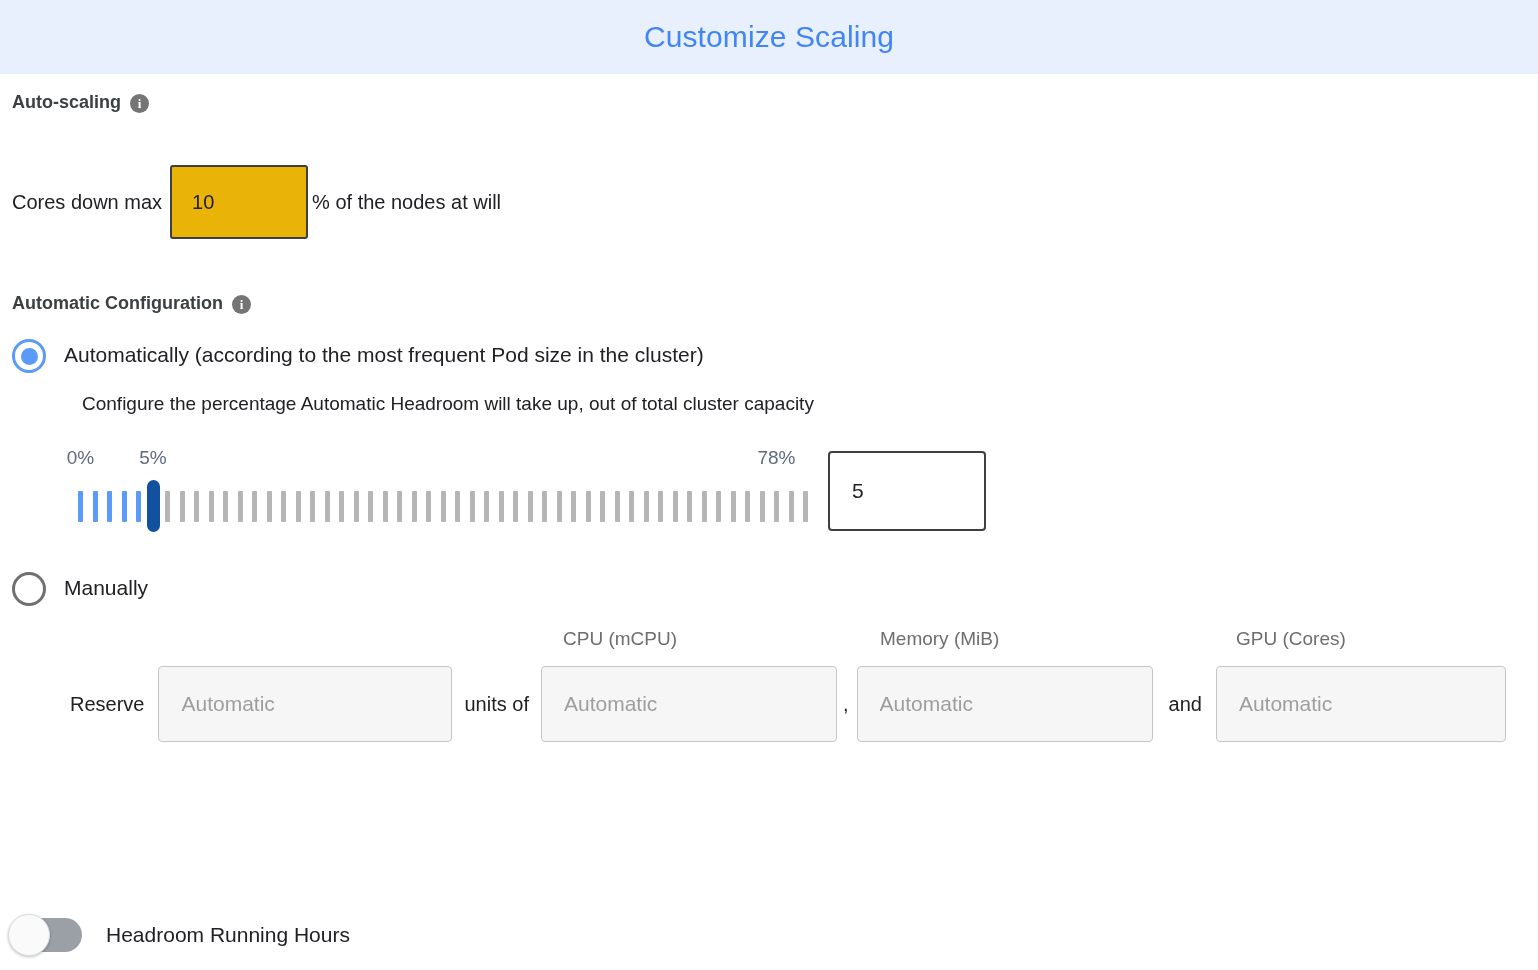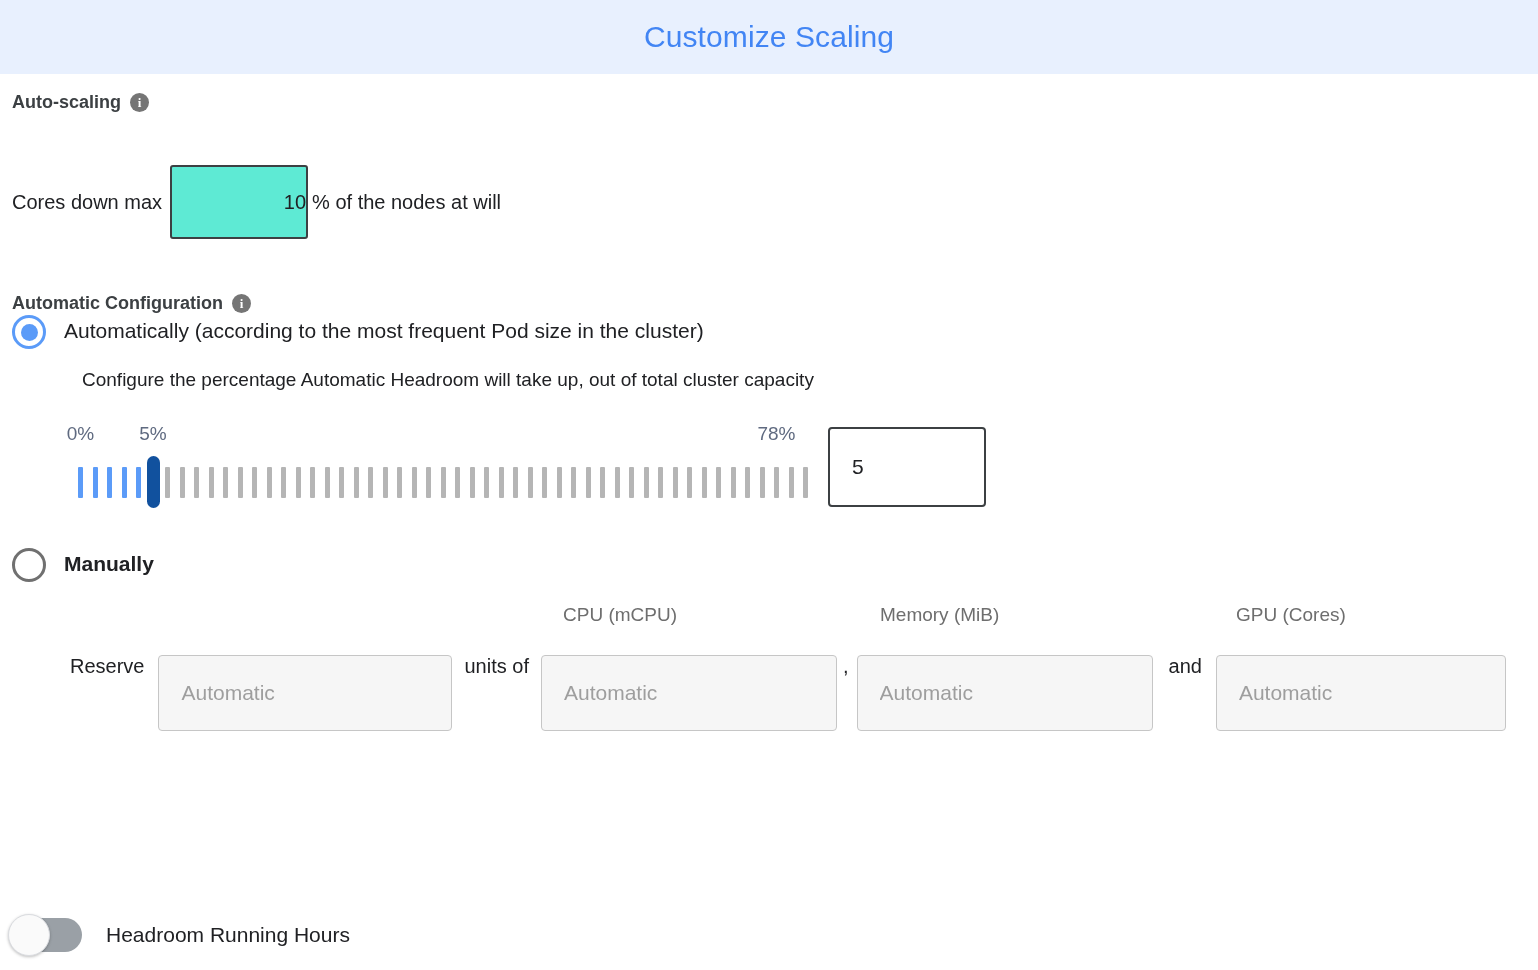--- a/index.html
+++ b/index.html
@@ -35,21 +35,21 @@
   
   .content {
     padding: 0 12px;
     position: relative;
   }
   .section-title {
     font-size: 18px;
     font-weight: bold;
     color: #3c4043;
     display: flex;
-    align-items: center;
+    align-items: flex-end;
     gap: 9px;
   }
   .info-icon {
     width: 19px;
     height: 19px;
     border-radius: 50%;
     background: #757575;
     color: #ffffff;
     font-size: 13px;
     font-weight: bold;
@@ -96,44 +96,44 @@
   }
   .scaledown-label {
     font-size: 20px;
     color: #202124;
   }
   .num-box {
     width: 138px;
     height: 74px;
     border: 2px solid #3c4043;
     border-radius: 3px;
-    background: #5eead4;
+    background: #eab308;
     font-family: "Liberation Sans", sans-serif;
     font-size: 20px;
     color: #202124;
     padding: 0 0 0 20px;
     box-sizing: border-box;
     margin-left: 8px;
     outline: none;
-    text-align: right;
   }
   .scaledown-suffix {
     font-size: 20px;
     color: #202124;
     margin-left: 4px;
   }
 
   
   .headroom-title {
     margin-top: 54px;
   }
   .radio-row {
     display: flex;
     align-items: flex-start;
     gap: 18px;
+    margin-top: 24px;
   }
   .radio {
     width: 34px;
     height: 34px;
     border-radius: 50%;
     box-sizing: border-box;
     flex: none;
     cursor: pointer;
     display: flex;
     align-items: center;
@@ -223,21 +223,20 @@
     font-size: 21px;
     color: #202124;
     padding: 0 0 0 22px;
     box-sizing: border-box;
     outline: none;
   }
 
   
   .manually-row {
     margin-top: 28px;
-    font-weight: bold;
   }
 
   
   .reserve-block {
     margin-top: 22px;
     position: relative;
     height: 130px;
   }
   .reserve-labels {
     position: relative;
@@ -249,22 +248,21 @@
     color: #6e6e6e;
     top: 0;
     white-space: nowrap;
   }
   .reserve-row {
     position: absolute;
     top: 38px;
     left: 0;
     right: 0;
     display: flex;
-    align-items: flex-start;
-    margin-top: 13px;
+    align-items: center;
   }
   .reserve-text {
     font-size: 20px;
     color: #202124;
     white-space: nowrap;
   }
   .auto-input {
     height: 76px;
     border: 1.5px solid #c6c6c6;
     border-radius: 4px;

